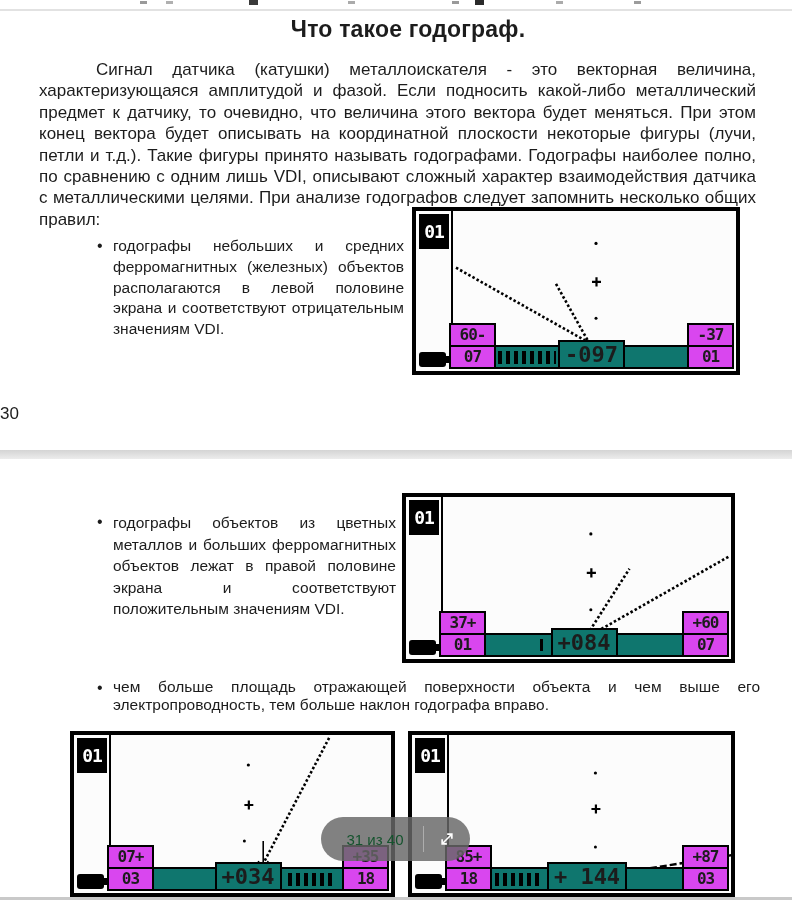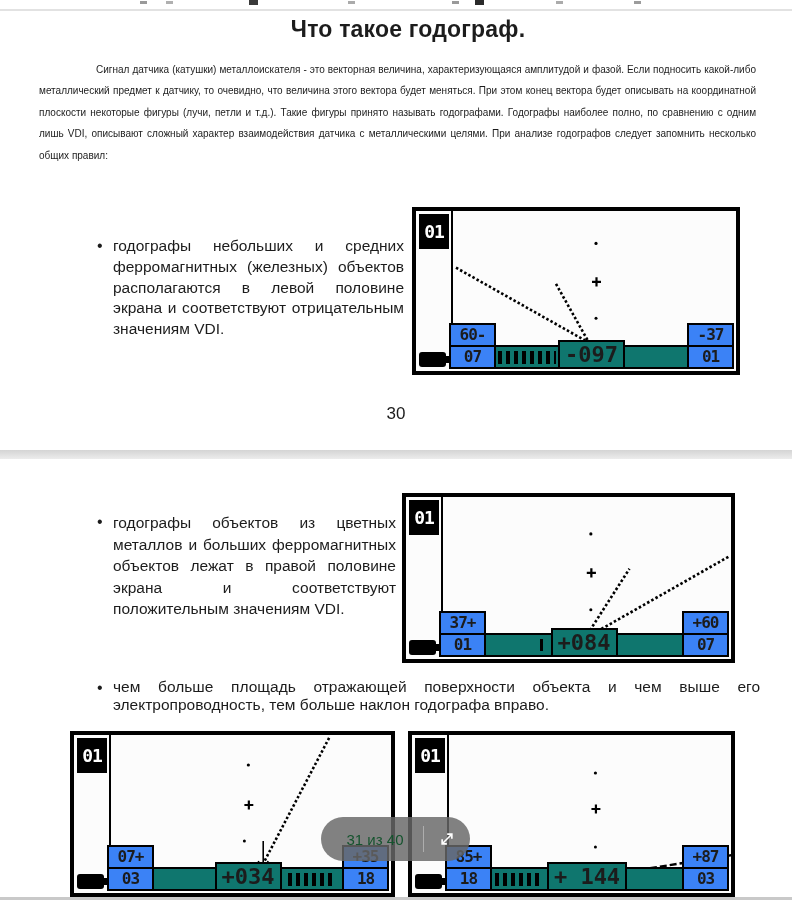--- a/index.html
+++ b/index.html
@@ -18,40 +18,40 @@
     background:linear-gradient(#d4d4d4,#ececec);}
   .bottom-strip{position:absolute;top:897px;left:0;width:100%;height:3px;background:#c9c9c9;}
   .pill{position:absolute;left:321px;top:817px;width:149px;height:44px;border-radius:22px;
     background:rgba(104,104,104,0.83);display:flex;align-items:center;z-index:30;color:#14532d;}
   .pill .lbl{flex:1;text-align:center;font-size:15px;padding-left:6px;white-space:nowrap;}
   .pill .div{width:1px;height:26px;background:rgba(255,255,255,0.35);}
   .pill .ic{width:46px;display:flex;align-items:center;justify-content:center;cursor:pointer;}
   
   .title{position:absolute;top:16px;left:0;width:100%;text-align:center;
     font-size:23px;font-weight:bold;letter-spacing:.2px;padding-left:12px;}
-  .para{position:absolute;left:39px;top:59px;width:717px;font-size:10px;line-height:21.4px;
+  .para{position:absolute;left:39px;top:59px;width:717px;font-size:17px;line-height:21.4px;
     text-align:justify;text-indent:57px;}
   .bullet{position:absolute;display:flex;}
   .bullet .bm{width:16px;flex:none;font-size:16px;line-height:20.8px;}
   .bullet .bt{flex:1;text-align:justify;font-size:15.5px;line-height:20.8px;}
-  .pageno{position:absolute;top:404px;left:0;width:100%;text-align:center;font-size:17px;}
+  .pageno{position:absolute;top:404px;left:0;width:100%;text-align:left;font-size:17px;}
   
   .lcd{position:absolute;background:#fcfcfc;border:4px solid #000;box-sizing:border-box;}
   .lcd svg.trace{position:absolute;left:0;top:0;width:100%;height:100%;}
   .badge{position:absolute;left:3px;top:3px;width:30px;height:35px;background:#000;color:#fff;
     font-family:"DejaVu Sans Mono",monospace;font-weight:bold;font-size:18px;letter-spacing:-1px;
     display:flex;align-items:center;justify-content:center;z-index:3;}
   .vaxis{position:absolute;left:35px;top:0;width:2px;height:calc(100% - 25px);background:#000;}
   .battery{position:absolute;left:3px;bottom:4px;width:27px;height:15px;background:#000;
     border-radius:3px;z-index:4;}
   .battery:after{content:"";position:absolute;right:-3px;top:4px;width:3px;height:7px;background:#000;}
   .lcd-bottom{position:absolute;left:33px;right:2px;bottom:2px;display:flex;align-items:flex-end;z-index:5;
     font-family:"DejaVu Sans Mono",monospace;font-weight:bold;}
   .vstack{width:47px;flex:none;text-align:center;font-size:16px;letter-spacing:-1px;}
-  .vstack .r{border:2px solid #000;background:#3b82f6;height:20px;line-height:19px;box-sizing:content-box;}
+  .vstack .r{border:2px solid #000;background:#d946ef;height:20px;line-height:19px;box-sizing:content-box;}
   .vstack .r + .r{margin-top:-2px;text-align:center;}
   .slot{flex:1;height:24px;border:2px solid #000;margin-left:-2px;background:#0f766e;box-sizing:border-box;
     display:flex;align-items:center;justify-content:center;position:relative;}
   .slot.value{flex:none;height:29px;font-size:22px;letter-spacing:0;padding:0 5px;z-index:2;
     white-space:nowrap;}
   .vstack.right{margin-left:-2px;}
   .bars{width:58px;height:13px;background:repeating-linear-gradient(90deg,#000 0 4px,transparent 4px 8px);}
   .bars.narrow{width:48px;}
   .tick{position:absolute;right:8px;bottom:4px;width:3px;height:12px;background:#000;}
 </style>

